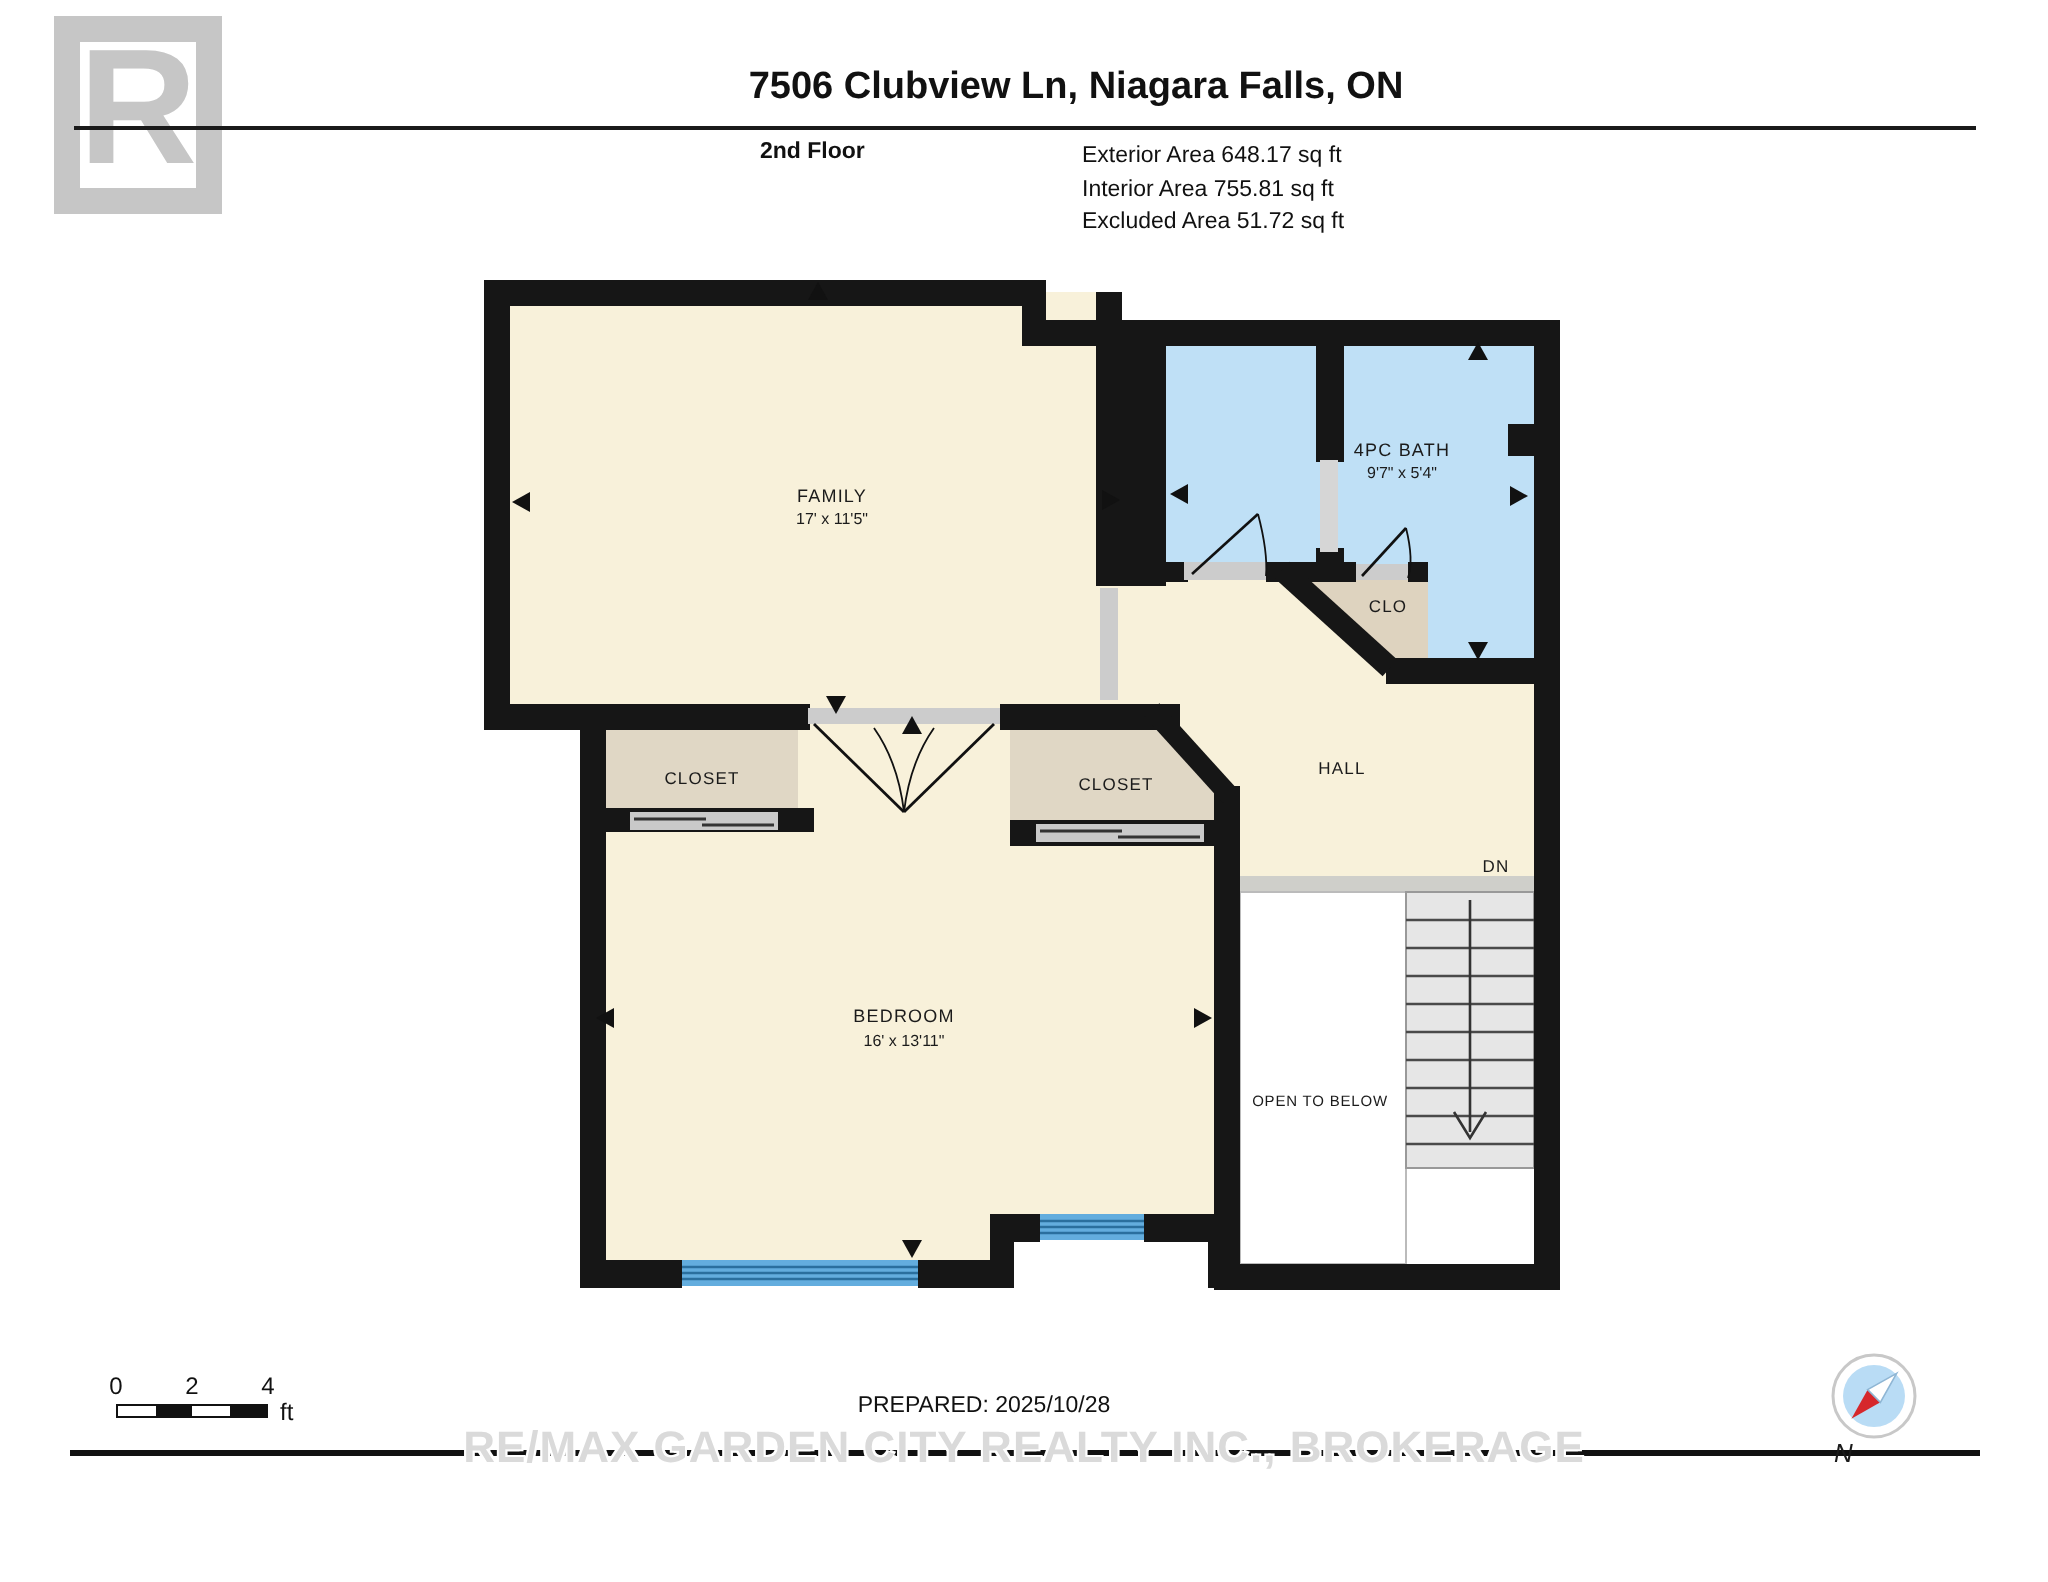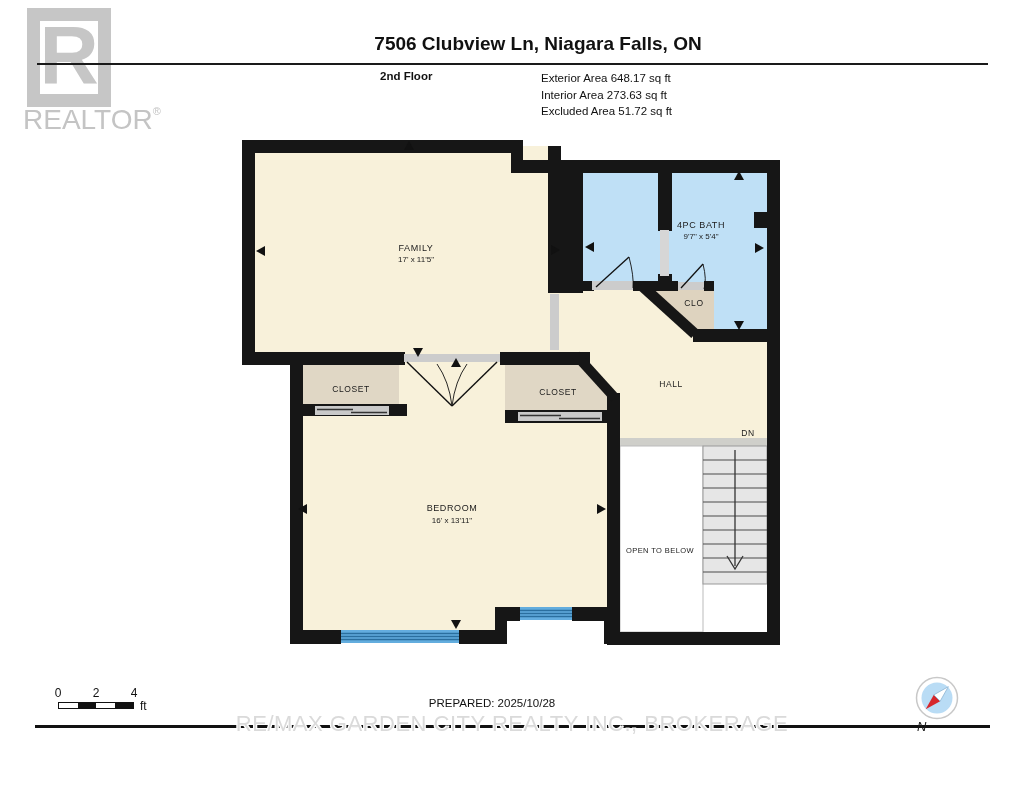--- a/index.html
+++ b/index.html
@@ -21,47 +21,46 @@
   .stats{position:absolute;left:525px;top:70px;font-size:11.5px;line-height:16.5px;margin-left:16px;}
   
   .scale-num{position:absolute;top:686px;font-size:12px;width:20px;text-align:center;}
   .scale-bar{position:absolute;left:58px;top:702px;width:76px;height:7px;
              border:1px solid #111;box-sizing:border-box;display:flex;}
   .scale-bar .seg{flex:1;}
   .seg.b{background:#111;} .seg.w{background:#fff;}
   .scale-unit{position:absolute;left:140px;top:699px;font-size:12px;}
   .prepared{position:absolute;left:0;top:697px;width:984px;text-align:center;font-size:11.5px;}
   .watermark{position:absolute;left:0;top:711px;width:1024px;text-align:center;
-             font-size:22px;font-weight:normal;letter-spacing:0.5px;color:#dadada;z-index:3;
+             font-size:22px;font-weight:bold;letter-spacing:0.5px;color:#dadada;z-index:3;
              text-shadow:-1px -1px 0 #fff,1px -1px 0 #fff,-1px 1px 0 #fff,1px 1px 0 #fff;}
   .bottom-line{position:absolute;left:35px;width:955px;top:725px;height:3px;background:#111;z-index:2;}
   .disclaimer{position:absolute;left:37px;top:733px;width:960px;font-size:10.5px;color:#1d1d1d;z-index:4;}
   .compass{position:absolute;left:911px;top:672px;z-index:3;}
   
   .plan-svg{position:absolute;left:0;top:0;z-index:1;}
   text{font-family:"Liberation Sans",sans-serif;fill:#1b1b1b;}
   .rname{font-size:9px;letter-spacing:0.6px;}
   .rdim{font-size:8px;}
   .rsmall{font-size:8.5px;letter-spacing:0.6px;}
 </style>
 </head>
 <body>
 
 <div class="page">
 
   <div class="header-line"></div>
   <div class="logo-box">
     <span class="logo-r">R</span>
   </div>
-  <div class="logo-word"><span>REALTOR</span><span class="logo-reg">®</span></div>
   <div class="title">7506 Clubview Ln, Niagara Falls, ON</div>
   <div class="floor-label">2nd Floor</div>
   <div class="stats">
     <div>Exterior Area 648.17 sq ft</div>
-    <div>Interior Area 273.63 sq ft</div>
+    <div>Interior Area 755.81 sq ft</div>
     <div>Excluded Area 51.72 sq ft</div>
   </div>
 
   <svg class="plan-svg" width="1024" height="791" viewBox="0 0 1024 791">
 
     <g>
       <rect x="248" y="146" width="306" height="212" fill="#f8f1da"></rect>
       <rect x="552" y="288" width="215" height="152" fill="#f8f1da"></rect>
       <rect x="548" y="290" width="34" height="66" fill="#f8f1da"></rect>
       <polygon points="296,358 614,358 614,613 507,613 507,636 296,636" fill="#f8f1da"></polygon>

